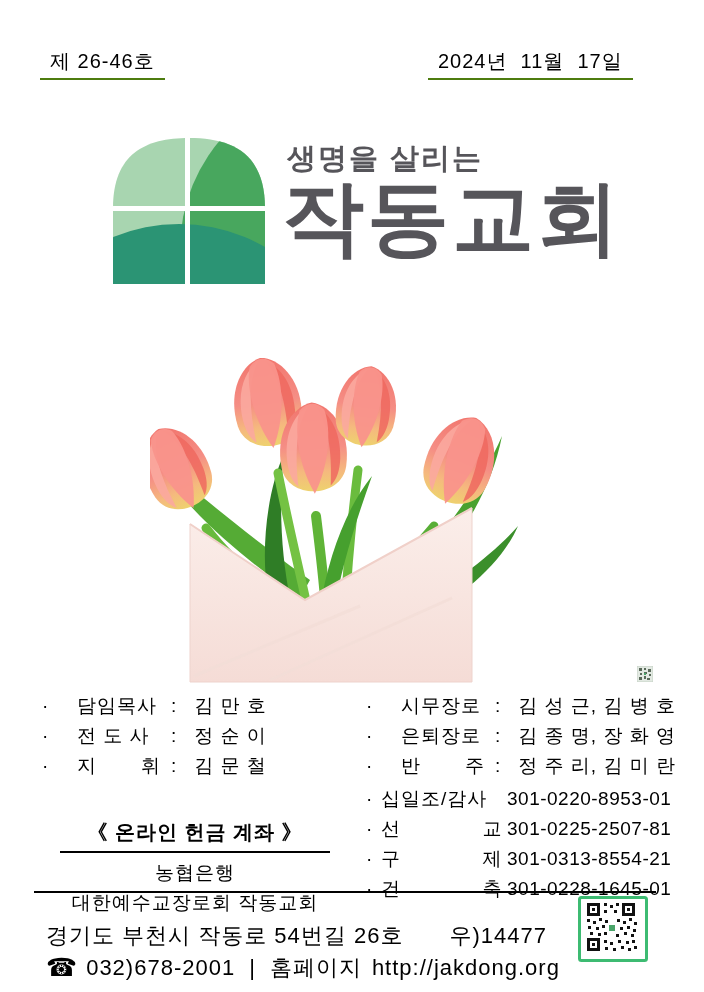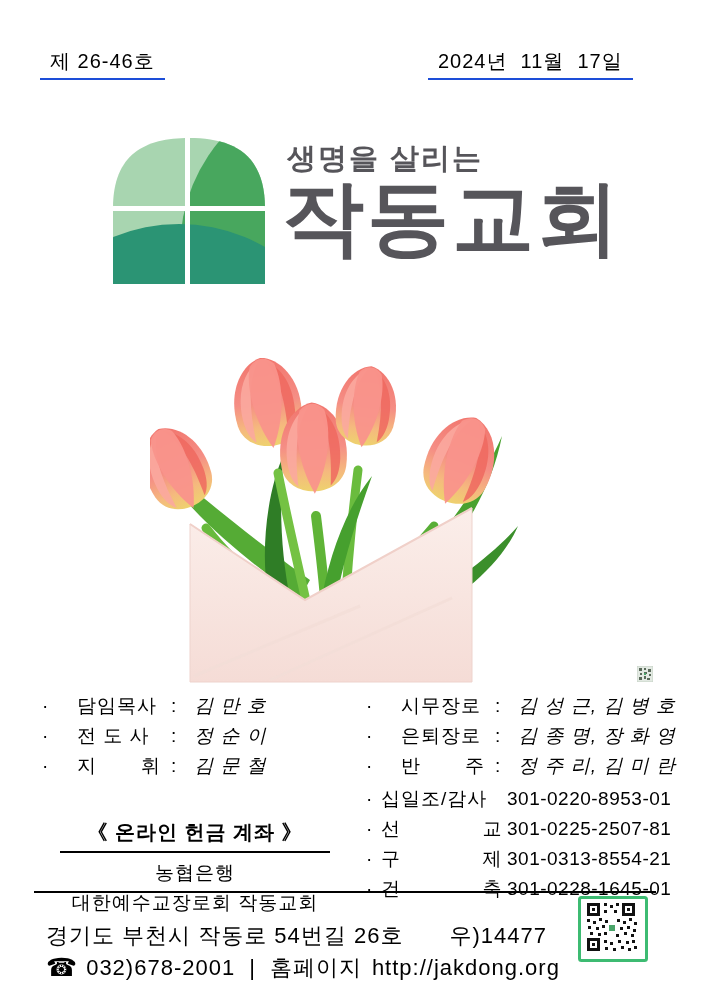--- a/index.html
+++ b/index.html
@@ -4,39 +4,39 @@
 <style>
   html,body{margin:0;padding:0;background:#e9e9e9;}
   .page{
     position:relative;width:704px;height:992px;background:#ffffff;
     font-family:"Liberation Sans","DejaVu Sans",sans-serif;color:#000;
     overflow:hidden;margin:0 auto;
   }
   .abs{position:absolute;}
   .hdr{
     top:46px;font-size:20px;letter-spacing:1px;
-    border-bottom:2px solid #1d4ed8;padding:2px 10px 3px;white-space:pre;
+    border-bottom:2px solid #4d7c0f;padding:2px 10px 3px;white-space:pre;
   }
   .hdr-left{left:40px;}
   .hdr-right{left:428px;}
   .logo-slogan{
     left:287px;top:139px;font-size:29px;font-weight:700;color:#56555a;
     letter-spacing:2px;white-space:pre;
   }
   .logo-name{
     left:282px;top:170px;font-size:82px;font-weight:800;color:#56555a;
     letter-spacing:3px;line-height:1.18;white-space:pre;
   }
   .row{display:flex;align-items:baseline;font-size:19px;letter-spacing:1px;}
   .row .bullet{width:15px;font-size:19px;}
   .staff-left{left:42px;width:320px;}
   .staff-right{left:366px;width:330px;}
   .staff-label{display:inline-block;width:92px;white-space:pre;margin-left:20px;}
   .staff-colon{margin-left:2px;}
-  .staff-value{margin-left:17px;white-space:pre;font-style:italic;}
+  .staff-value{margin-left:17px;white-space:pre;}
   .acct-label{display:inline-block;width:118px;white-space:pre;}
   .acct-number{margin-left:8px;white-space:pre;letter-spacing:0.5px;}
   .donation{left:40px;top:794px;width:310px;text-align:center;margin-top:25px;}
   .donation-title{font-size:20px;font-weight:700;letter-spacing:1px;white-space:pre;}
   .donation-rule{width:270px;height:0;border-top:2px solid #000;margin:5px auto 0;}
   .donation-bank{font-size:19px;margin-top:7px;letter-spacing:1px;}
   .donation-holder{font-size:19px;margin-top:4px;letter-spacing:1px;white-space:pre;}
   .divider{left:34px;top:891px;width:622px;height:0;border-top:2px solid #000;}
   .footer-line{left:46px;font-size:22px;letter-spacing:1px;display:flex;align-items:baseline;white-space:pre;margin-top:20px;}
   .footer-address{top:901px;}

